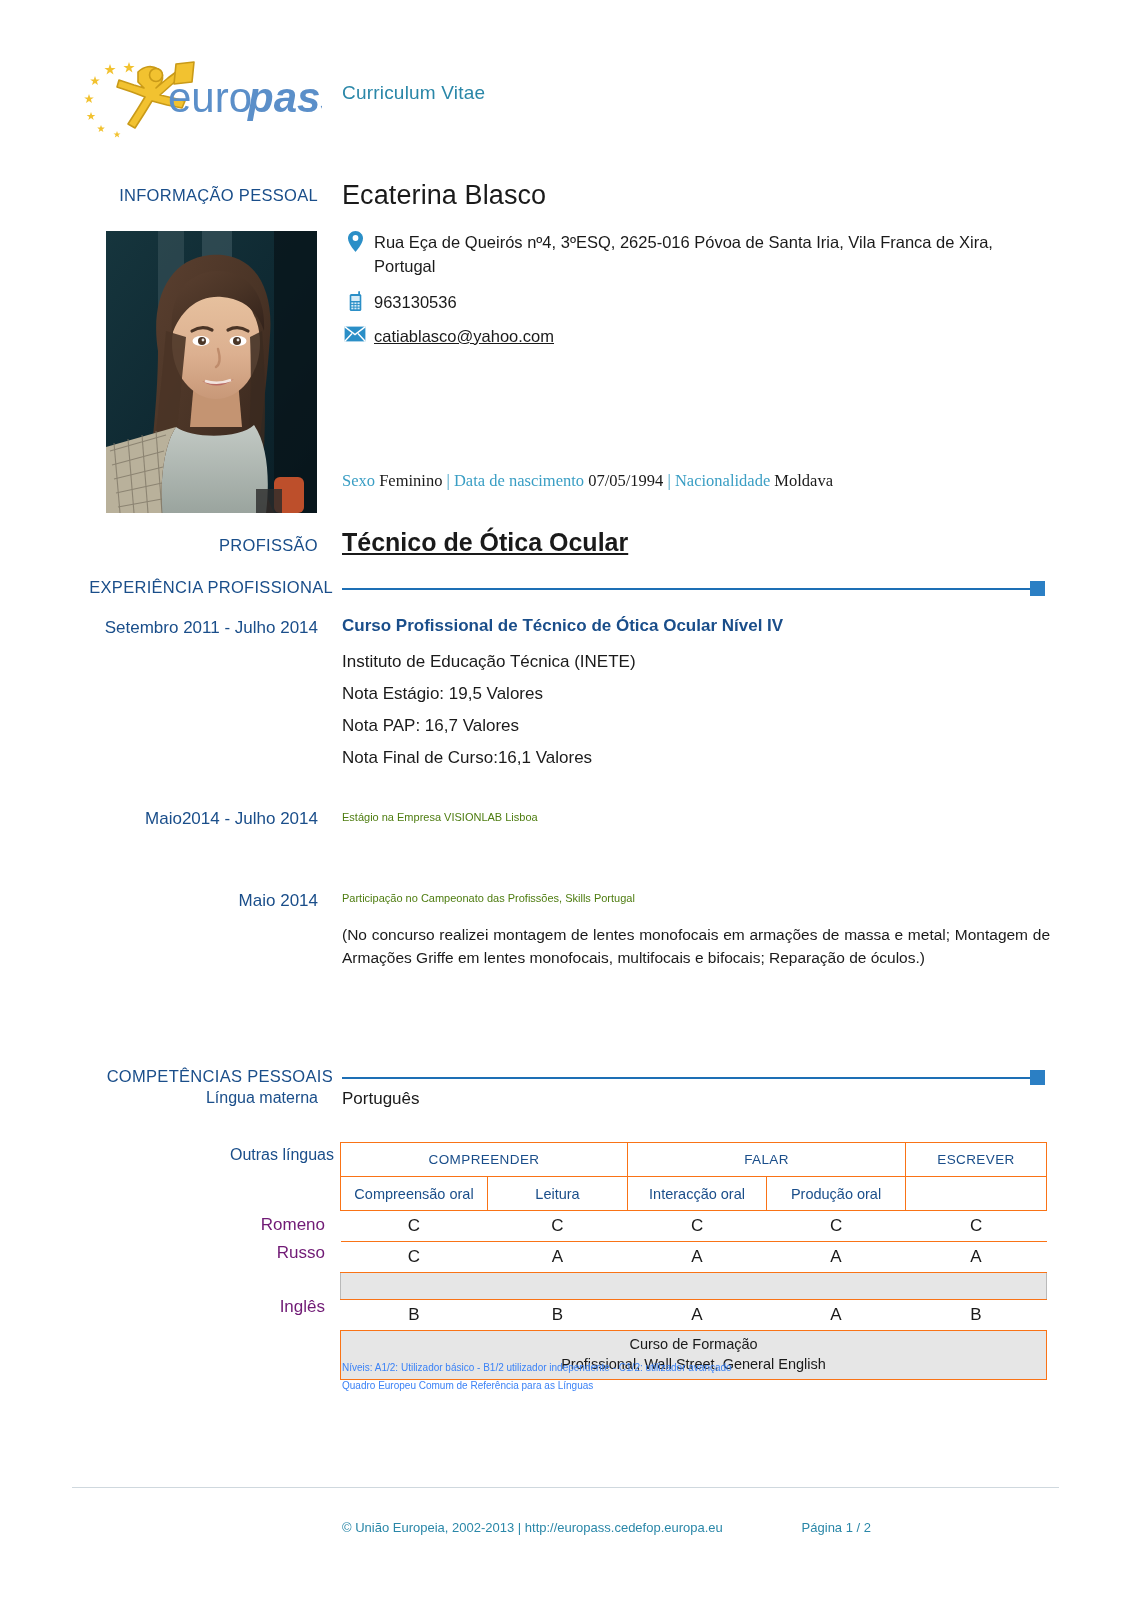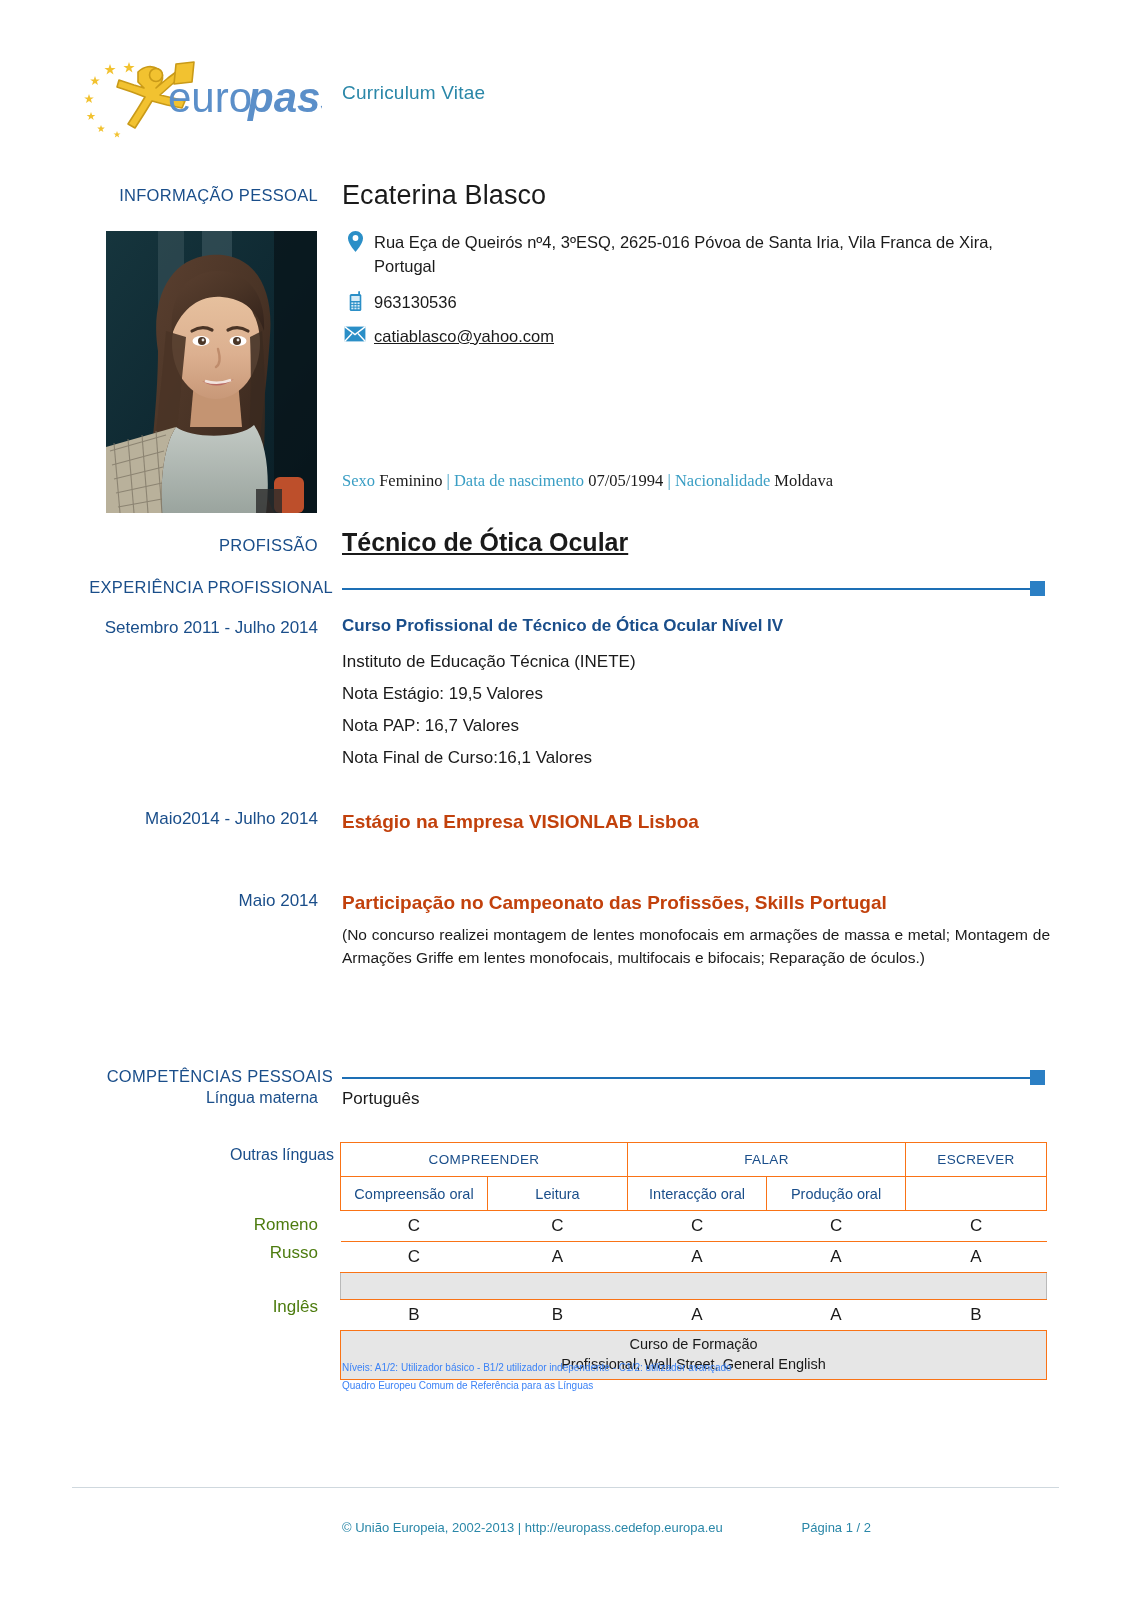--- a/index.html
+++ b/index.html
@@ -157,23 +157,23 @@
   .entry-title {
     position: absolute;
     left: 342px;
     font-size: 17px;
     font-weight: bold;
     color: #1a4e8a;
   }
   .entry-title-dark {
     position: absolute;
     left: 342px;
-    font-size: 19px;
-    font-weight: bold;
-    color: #c2410c;
+    font-size: 11px;
+    font-weight: normal;
+    color: #4d7c0f;
   }
   .entry-line {
     position: absolute;
     left: 342px;
     font-size: 17px;
     color: #1a1a1a;
   }
   .entry-para {
     position: absolute;
     left: 342px;
@@ -225,23 +225,23 @@
     font-size: 14.5px;
     line-height: 1.35;
     height: 42px;
     padding: 3px 0;
   }
 
   .lang-rowlabel {
     position: absolute;
     text-align: right;
     width: 318px;
-    left: 0;
+    left: 7px;
     font-size: 17px;
-    color: #4d7c0f;
+    color: #701a75;
     white-space: nowrap;
   }
 
   .cefr-note {
     position: absolute;
     left: 342px;
     font-size: 10px;
     color: #3b82f6;
     line-height: 1.45;
   }

